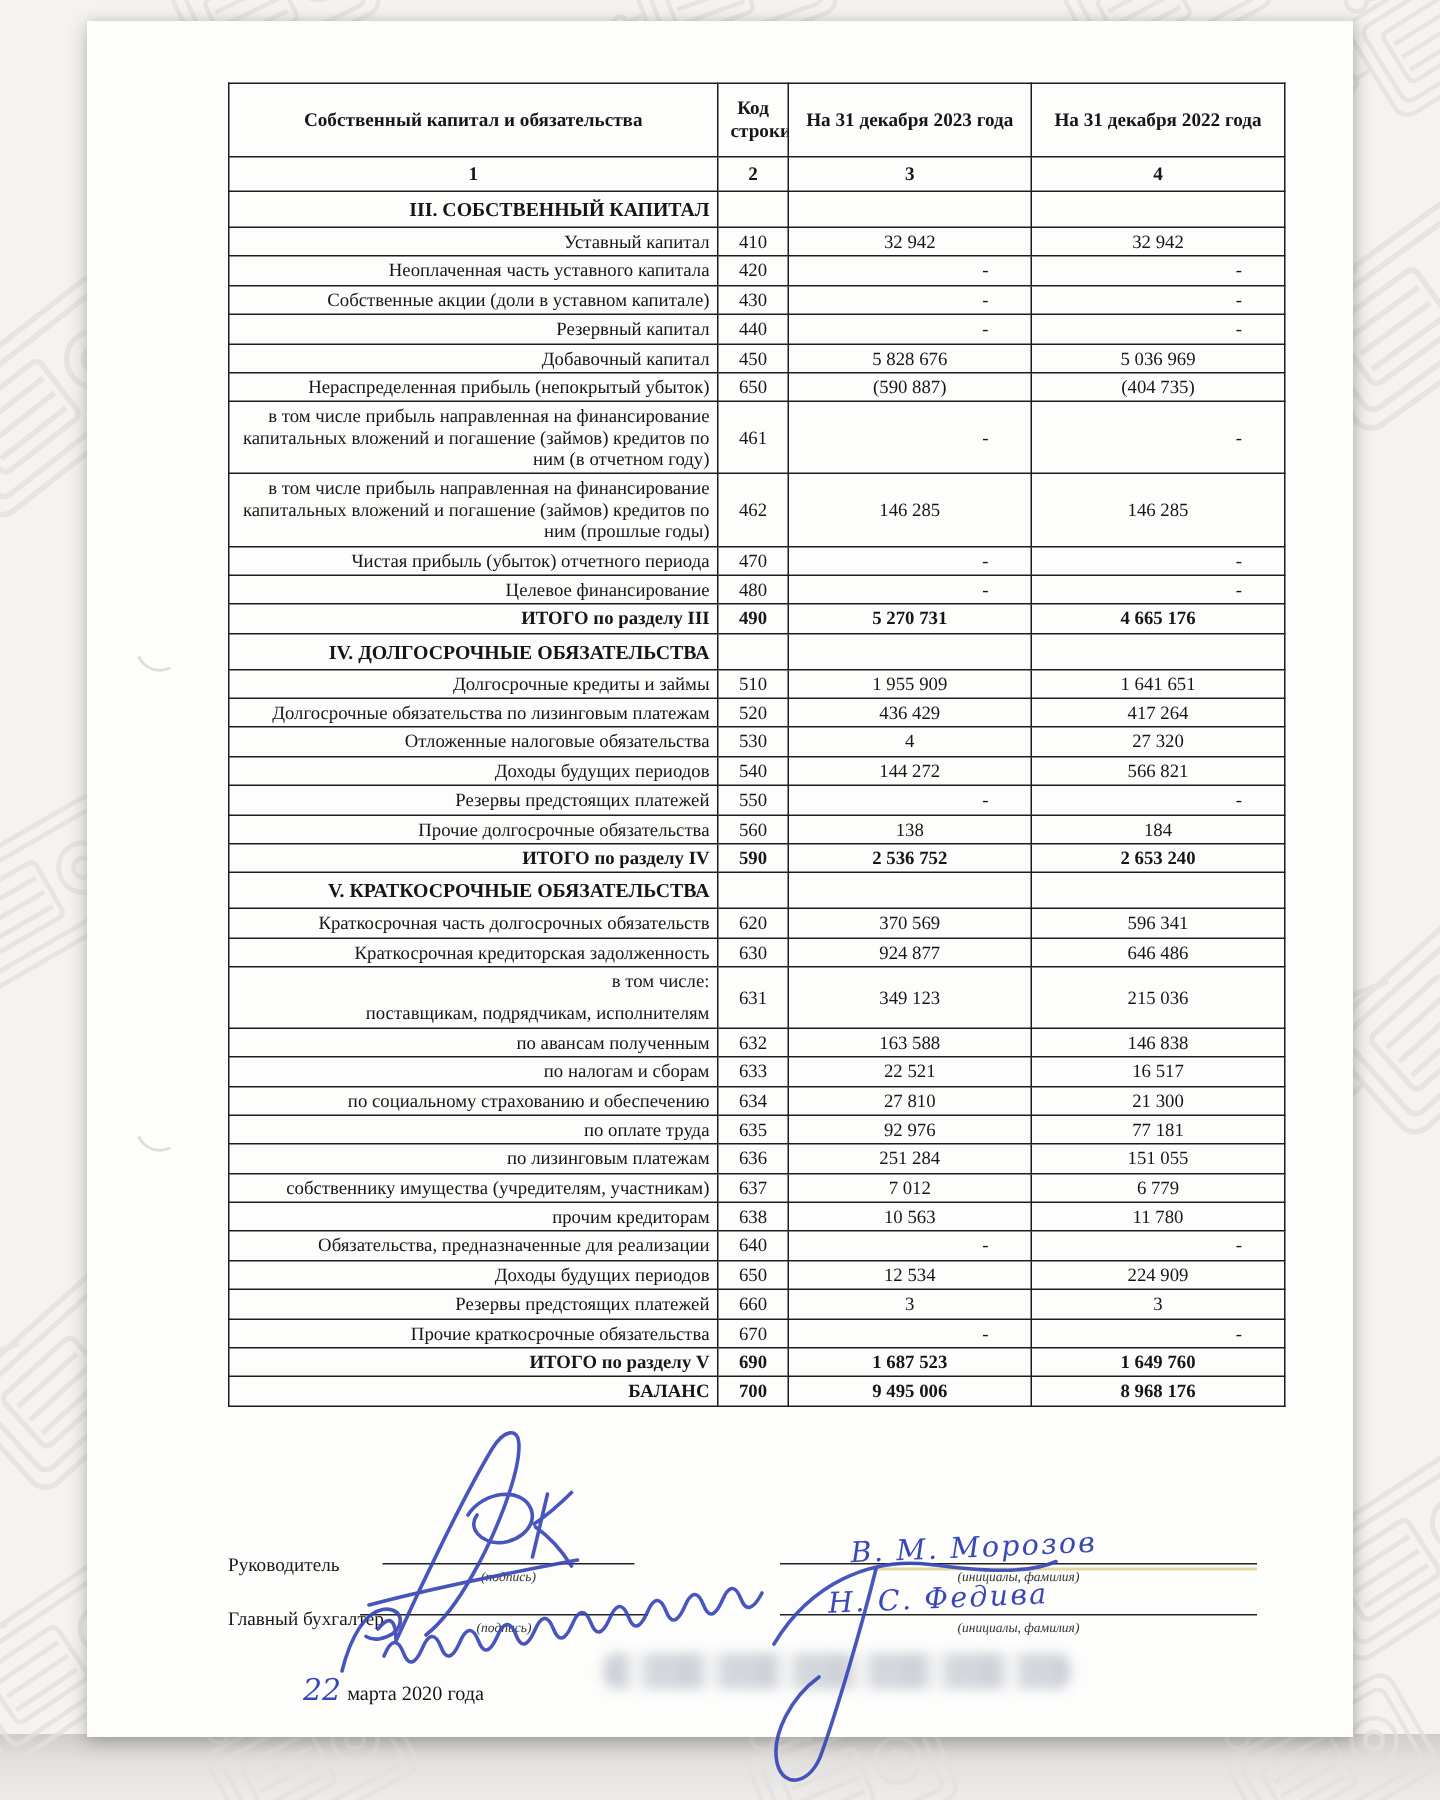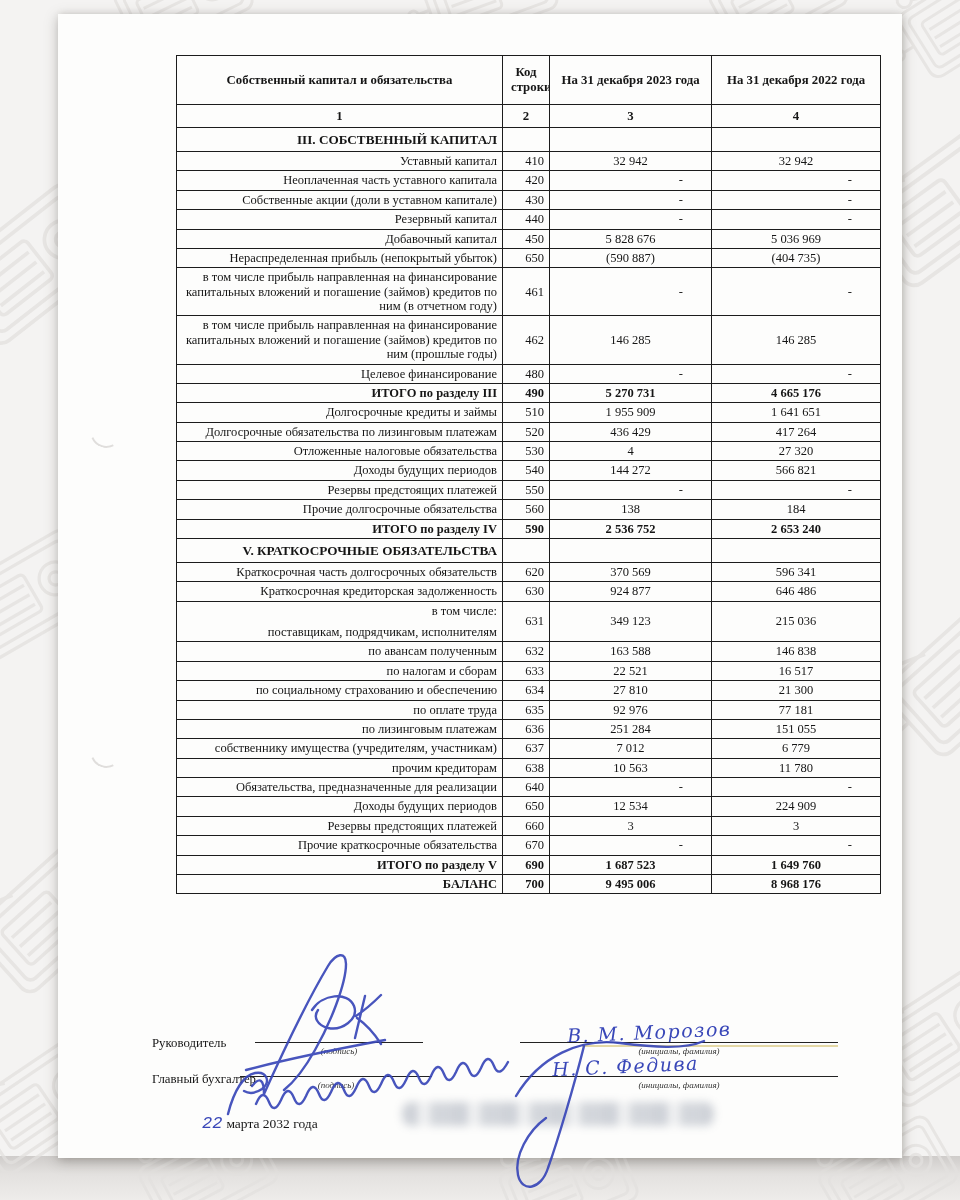--- a/index.html
+++ b/index.html
@@ -12,46 +12,46 @@
   .motif{position:absolute;z-index:1;opacity:.75;}
 
   
   .page{position:absolute;left:58px;top:14px;width:844px;height:1144px;background:#fdfdfc;
     box-shadow:0 3px 12px rgba(90,84,78,.38), 2px 0 6px rgba(120,114,108,.18);z-index:2;}
 
   .punch-arc{position:absolute;width:30px;height:32px;border:2.5px solid #d9d7d5;border-radius:50%;
     border-color:#d9d7d5 transparent transparent transparent;transform:rotate(-160deg);opacity:.8;}
 
   
-  .table-wrap{margin:41px 0 0 118px;width:704px;}
+  .table-wrap{margin:41px 0 0 94px;width:704px;}
   table{border-collapse:collapse;table-layout:fixed;width:704px;color:#161616;}
   col.c1{width:326px;}col.c2{width:47px;}col.c3{width:162px;}col.c4{width:169px;}
   td,th{border:1.6px solid #1c1c1c;vertical-align:middle;font-size:12.5px;line-height:1.15;
     padding:2px 5px;overflow:hidden;}
   thead th{font-weight:bold;text-align:center;height:44px;font-size:12.8px;padding:2px 8px;}
   tr.numrow td{font-weight:bold;text-align:center;height:18px;font-size:12.8px;}
   td.c-label{text-align:right;padding-left:5px;}
   td.c-label.indent{padding-left:2px;}
-  td.c-code{text-align:right;}
+  td.c-code{text-align:center;}
   td.c-val{text-align:center;}
   td.c-val.dash{text-align:right;padding-right:28px;}
   tr.section td{font-weight:bold;font-size:13.2px;height:19px;}
   tr.total td{font-weight:bold;}
   .pre-label{padding-left:10px;margin-bottom:7px;}
 
   
   .footer{position:absolute;left:94px;bottom:6px;width:716px;height:124px;font-size:12.8px;color:#161616;}
   .f-label{position:absolute;left:0;}
   .sline{position:absolute;border-bottom:1.6px solid #222;}
   .scaption{position:absolute;text-align:center;font-style:italic;font-size:9px;color:#333;}
   .yellow-under{position:absolute;height:2px;background:rgba(208,186,92,.55);}
   .hand{color:#3947b8;font-style:italic;font-family:"DejaVu Serif",serif;}
   .name{position:absolute;font-size:19px;letter-spacing:1.5px;transform:rotate(-2.5deg);white-space:nowrap;}
   .date-line{position:absolute;white-space:nowrap;font-size:13.5px;}
-  .date-day{font-size:17px;margin-right:4px;font-family:Liberation Mono, monospace;}
+  .date-day{font-size:20px;margin-right:4px;}
   .smudge{position:absolute;border-radius:9px;opacity:.5;filter:blur(4px);
     background:repeating-linear-gradient(90deg,rgba(86,98,122,.55) 0 16px,rgba(130,140,158,.2) 16px 28px,rgba(70,84,110,.45) 28px 50px);}
   .sig-svg{position:absolute;left:0;top:0;width:716px;height:124px;overflow:visible;pointer-events:none;}
 </style>
 </head>
 <body>
 
 <div class="stage">
 
   <svg width="0" height="0" style="position:absolute">
@@ -195,30 +195,42 @@
               <td class="c-val dash">-</td>
               <td class="c-val dash">-</td>
             </tr>
             <tr>
               <td class="c-label">в том числе прибыль направленная на финансирование капитальных вложений и погашение (займов) кредитов по ним (прошлые годы)</td>
               <td class="c-code">462</td>
               <td class="c-val">146 285</td>
               <td class="c-val">146 285</td>
             </tr>
             <tr>
+              <td class="c-label">Чистая прибыль (убыток) отчетного периода</td>
+              <td class="c-code">470</td>
+              <td class="c-val dash">-</td>
+              <td class="c-val dash">-</td>
+            </tr>
+            <tr>
               <td class="c-label">Целевое финансирование</td>
               <td class="c-code">480</td>
               <td class="c-val dash">-</td>
               <td class="c-val dash">-</td>
             </tr>
             <tr class="total">
               <td class="c-label">ИТОГО по разделу III</td>
               <td class="c-code">490</td>
               <td class="c-val">5 270 731</td>
               <td class="c-val">4 665 176</td>
+            </tr>
+            <tr class="section">
+              <td class="c-label">IV. ДОЛГОСРОЧНЫЕ ОБЯЗАТЕЛЬСТВА</td>
+              <td class="c-code"></td>
+              <td class="c-val"></td>
+              <td class="c-val"></td>
             </tr>
             <tr>
               <td class="c-label">Долгосрочные кредиты и займы</td>
               <td class="c-code">510</td>
               <td class="c-val">1 955 909</td>
               <td class="c-val">1 641 651</td>
             </tr>
             <tr>
               <td class="c-label">Долгосрочные обязательства по лизинговым платежам</td>
               <td class="c-code">520</td>
@@ -376,21 +388,21 @@
       <div class="name hand" style="left:415px;top:-7px;">В. М. Морозов</div>
       <div class="sline" style="left:368px;top:14px;width:318px;"></div>
       <div class="yellow-under" style="left:430px;top:17px;width:256px;"></div>
       <div class="scaption" style="left:368px;top:18px;width:318px;">(инициалы, фамилия)</div>
 
       <div class="name hand" style="left:400px;top:27px;">Н. С. Федива</div>
       <div class="sline" style="left:368px;top:48px;width:318px;"></div>
       <div class="scaption" style="left:368px;top:52px;width:318px;">(инициалы, фамилия)</div>
 
       <div class="date-line" style="left:50px;top:86px;">
-        <span class="hand date-day">22</span><span>марта  2032 года</span>
+        <span class="hand date-day">22</span><span>марта  2020 года</span>
       </div>
 
       <div class="smudge" style="left:250px;top:74px;width:312px;height:24px;"></div>
 
       <svg class="sig-svg" viewBox="0 0 716 124">
         <g fill="none" stroke="#3947b8" stroke-width="2.4" stroke-linecap="round" opacity=".92">
 
           <path d="M 100,58 C 108,48 112,52 112,66 M 112,66 C 130,26 158,-32 176,-62 C 184,-75 194,-77 194,-64 C 194,-44 178,-4 163,22 C 153,40 142,54 132,62"></path>
           <path d="M 160,-18 C 170,-34 196,-37 202,-22 C 207,-9 190,3 176,0 C 165,-3 161,-11 166,-18"></path>
           <path d="M 213,-32 L 203,10 M 204,-12 C 213,-18 222,-26 229,-33 M 205,-10 C 215,-3 224,8 229,16"></path>

